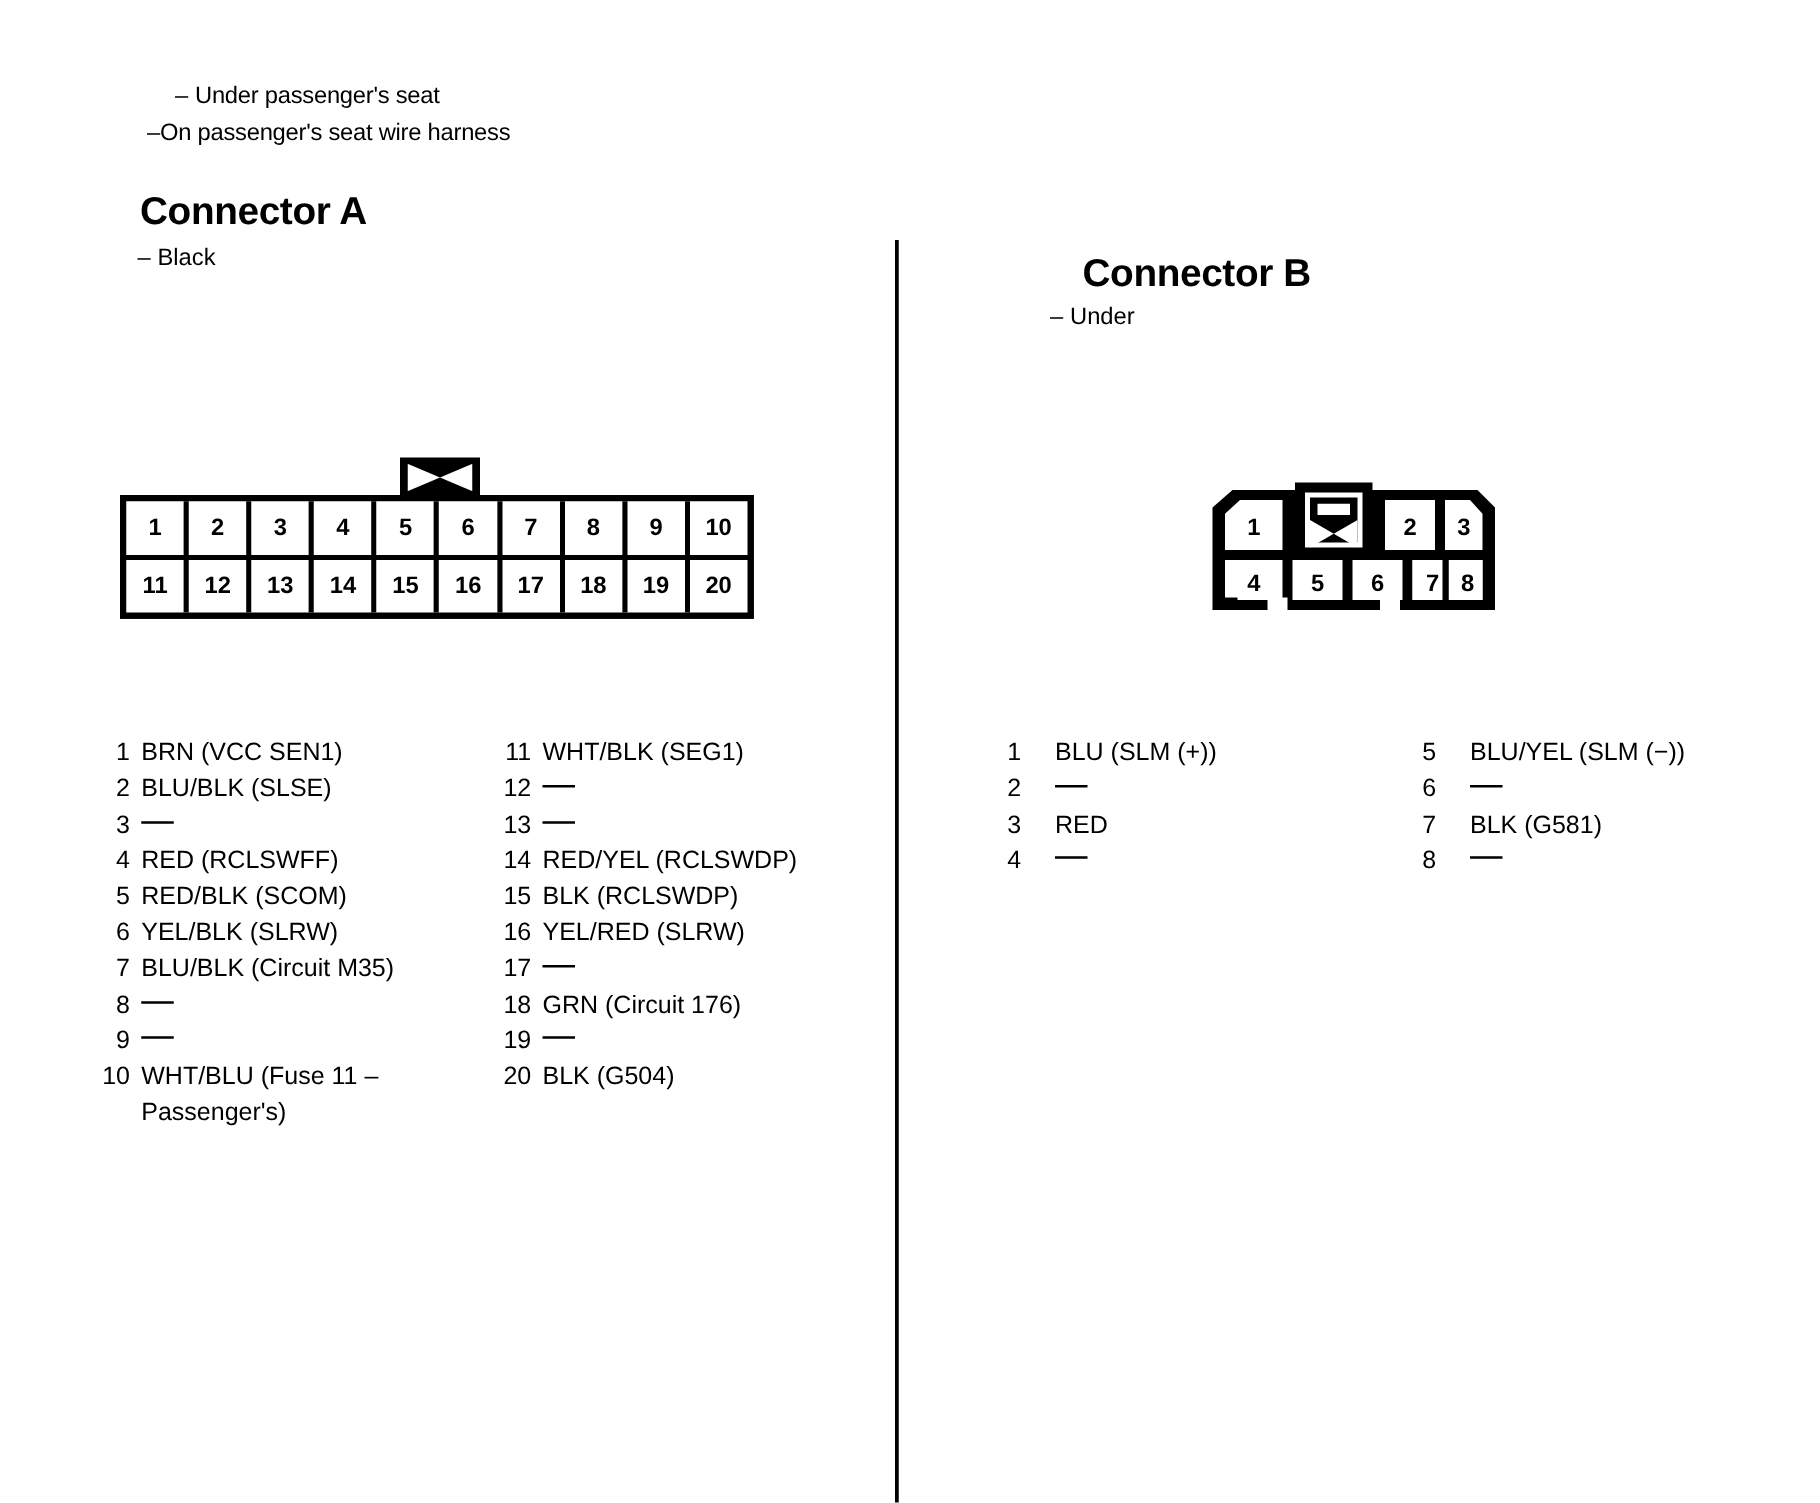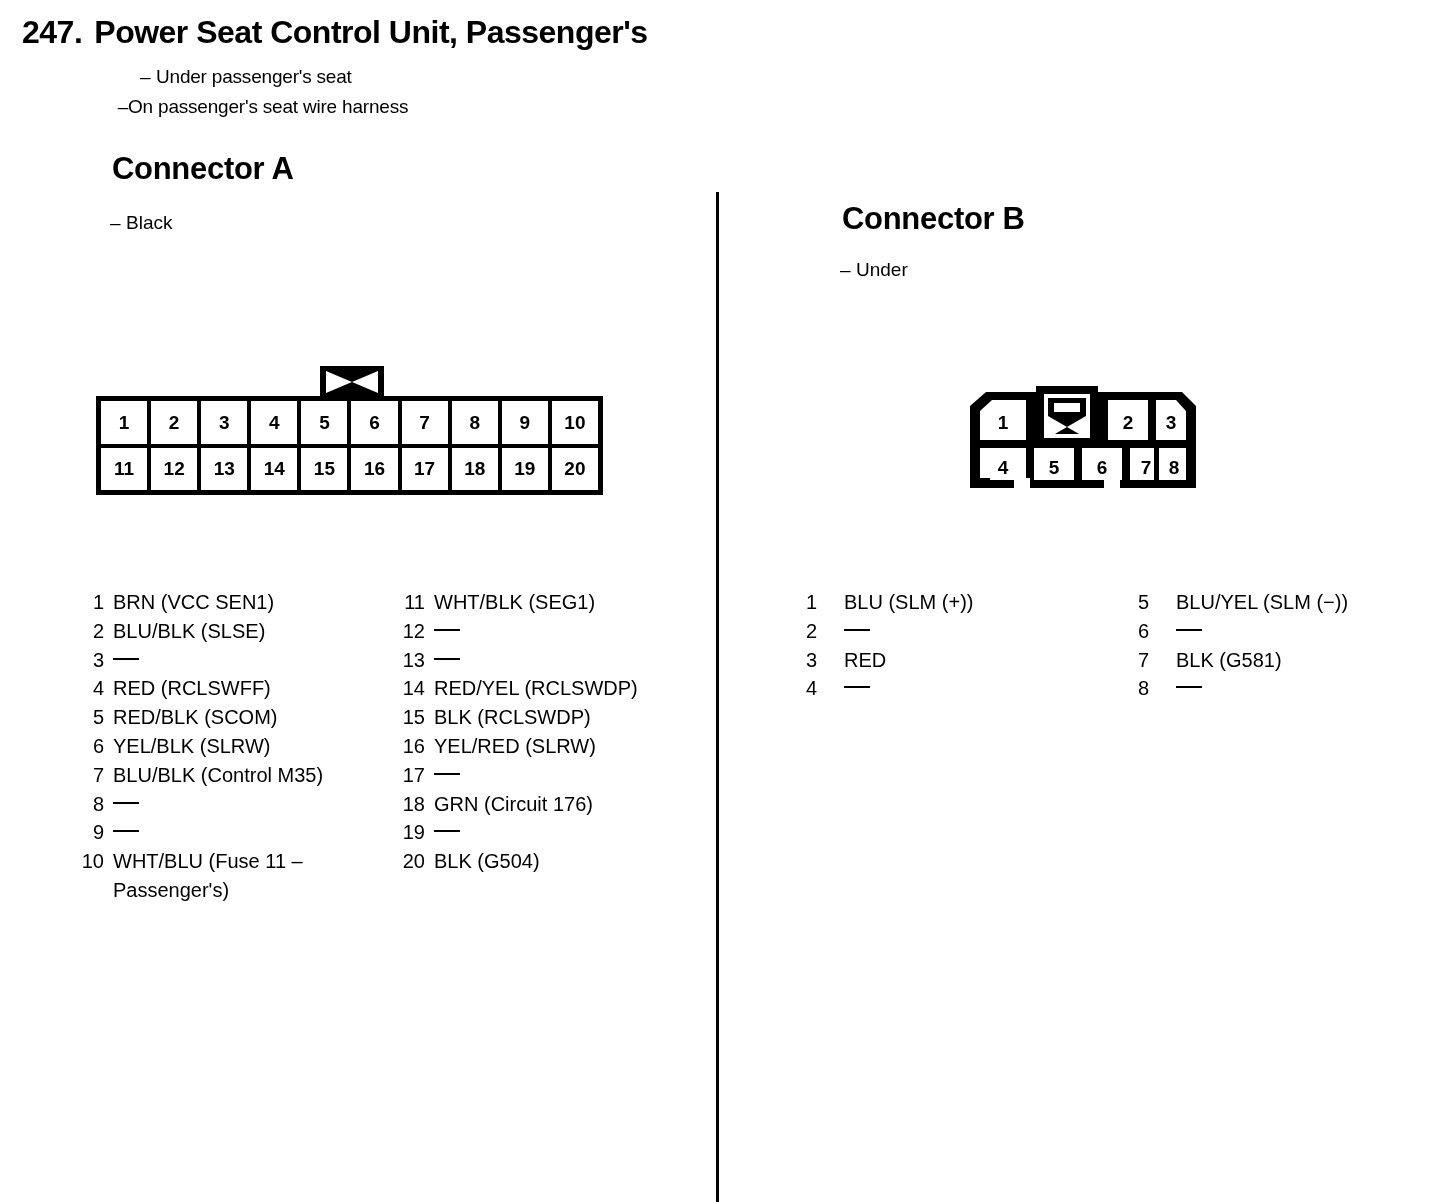--- a/index.html
+++ b/index.html
@@ -58,25 +58,24 @@
     position: absolute;
     font-size: 31px;
     font-weight: bold;
     white-space: nowrap;
     letter-spacing: -0.3px;
   }
   .section-sub {
     position: absolute;
     font-size: 19px;
     white-space: nowrap;
-    margin-top: 16px;
   }
   .connA-head { left: 112px; top: 151px; }
   .connA-sub  { left: 110px; top: 196px; }
-  .connB-head { left: 842px; top: 201px; }
+  .connB-head { left: 866px; top: 201px; }
   .connB-sub  { left: 840px; top: 243px; }
 
   
   .divider {
     position: absolute;
     left: 716px;
     top: 192px;
     width: 3px;
     height: 1010px;
     background: #000000;
@@ -194,24 +193,20 @@
   .listB1 .pin-cont { padding-left: 45px; }
 
   .listB2 { left: 1131px; top: 588px; }
   .listB2 .pin-num { width: 18px; margin-right: 27px; }
 </style>
 </head>
 <body>
 
 <div class="page">
 
-  <div class="title-row">
-    <span class="title-num">247.</span>
-    <span class="title-text">Power Seat Control Unit, Passenger's</span>
-  </div>
 
   <div class="subtitle subtitle-0">
     <span class="dash-lead">–</span><span>Under passenger's seat</span>
   </div>
   <div class="subtitle subtitle-1">
     <span class="dash-lead">–</span><span>On passenger's seat wire harness</span>
   </div>
 
   <div class="divider"></div>
 
@@ -275,21 +270,21 @@
     <div class="pin-row">
       <span class="pin-num">5</span>
       <span class="pin-desc">RED/BLK (SCOM)</span>
     </div>
     <div class="pin-row">
       <span class="pin-num">6</span>
       <span class="pin-desc">YEL/BLK (SLRW)</span>
     </div>
     <div class="pin-row">
       <span class="pin-num">7</span>
-      <span class="pin-desc">BLU/BLK (Control M35)</span>
+      <span class="pin-desc">BLU/BLK (Circuit M35)</span>
     </div>
     <div class="pin-row">
       <span class="pin-num">8</span>
       <span class="pin-desc"><span class="nodash"></span></span>
     </div>
     <div class="pin-row">
       <span class="pin-num">9</span>
       <span class="pin-desc"><span class="nodash"></span></span>
     </div>
     <div class="pin-row">

